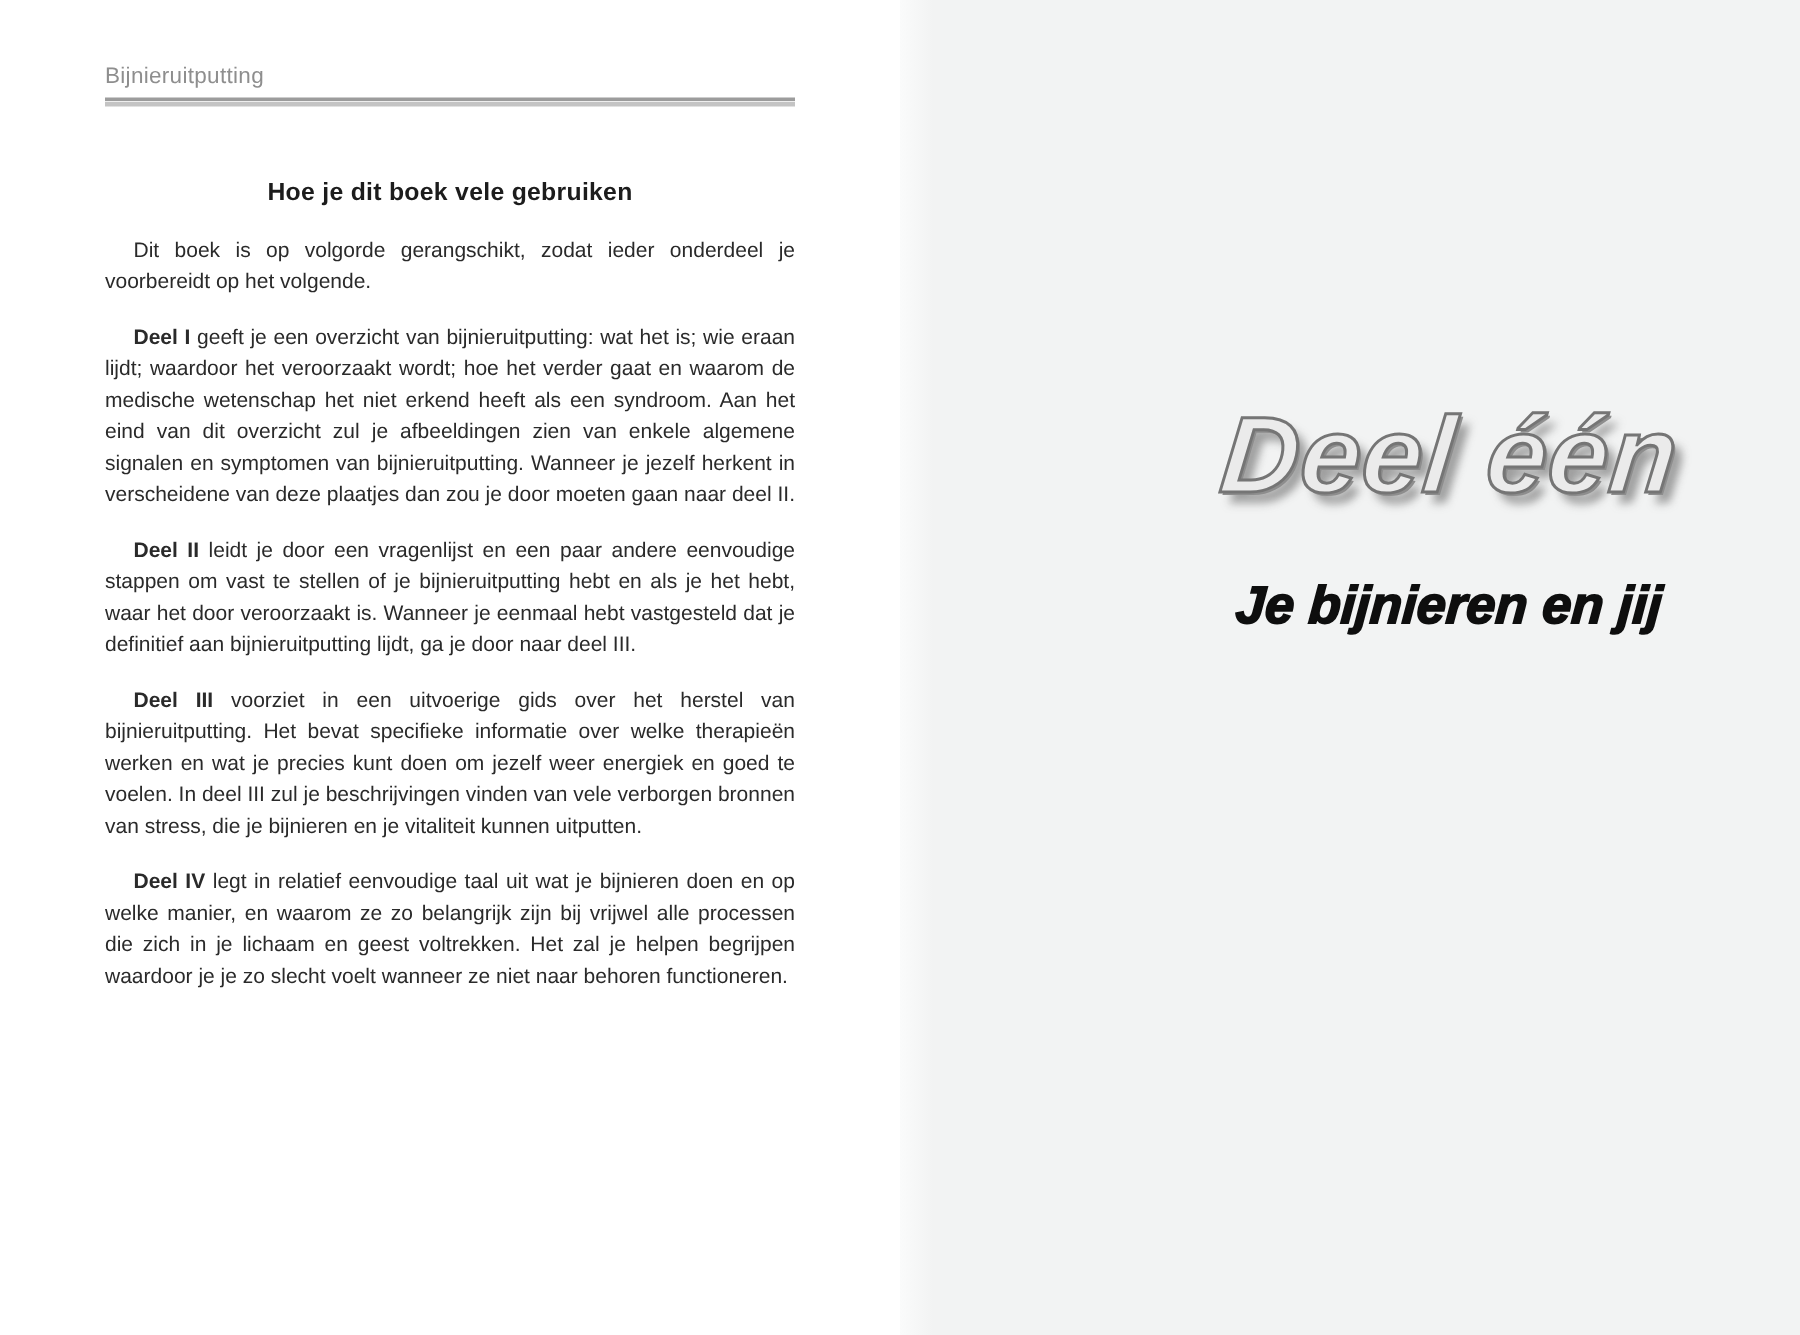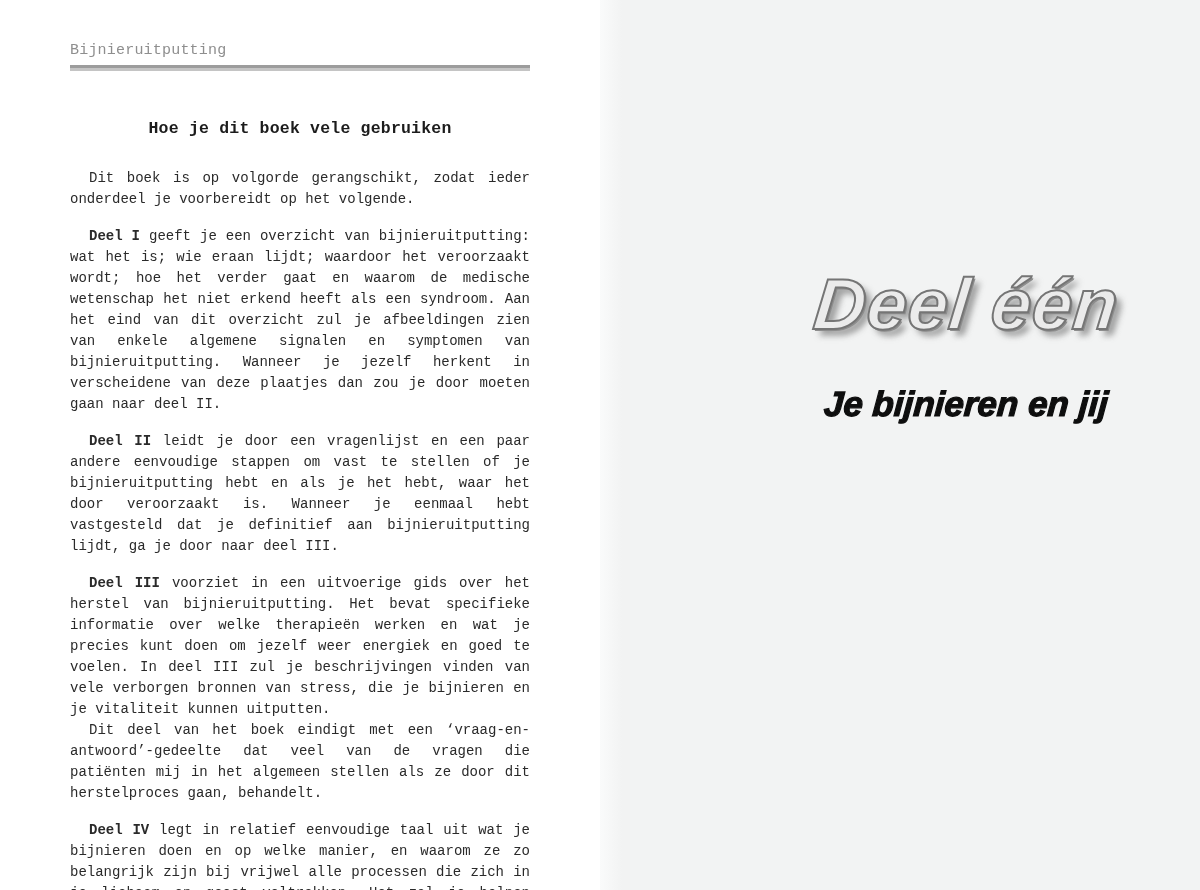--- a/index.html
+++ b/index.html
@@ -15,21 +15,20 @@
     font-family: "Liberation Sans", sans-serif;
   }
   .spread { position: absolute; inset: 0; }
 
   
   .page-left {
     position: absolute;
     left: 0; top: 0;
     width: 600px; height: 857px;
     background: var(--left_page_bg, #ffffff);
-    font-family: Liberation Mono, monospace;
   }
   .content {
     position: absolute;
     left: 70px; top: 42px;
     width: 460px;
   }
   .running-header {
     font-size: 15px;
     line-height: 18px;
     color: var(--header_gray, #8e8e8e);
@@ -52,21 +51,21 @@
     letter-spacing: 0.2px;
   }
   .para {
     font-size: 14px;
     line-height: 21px;
     color: var(--body_text, #2a2a2a);
     text-align: justify;
     text-indent: 19px;
     margin: 16px 0 0 0;
   }
-  .para.first { margin-top: 30px; }
+  .para.first { margin-top: 18px; }
   .para.tight { margin-top: 0; }
   .para .lead { font-weight: bold; }
 
   
   .page-right {
     position: absolute;
     left: 600px; top: 0;
     width: 600px; height: 890px;
     background: linear-gradient(to right, #fafbfb 0px, var(--right_page_bg, #f2f3f3) 22px);
   }
@@ -128,21 +127,20 @@
       <h1 class="section-heading">Hoe je dit boek vele gebruiken</h1>
 
       <p class="para first"><b class="lead"></b><span>Dit boek is op volgorde gerangschikt, zodat ieder onderdeel je voorbereidt op het volgende.</span></p>
 
       <p class="para"><b class="lead">Deel I</b><span> geeft je een overzicht van bijnieruitputting: wat het is; wie eraan lijdt; waardoor het veroorzaakt wordt; hoe het verder gaat en waarom de medische wetenschap het niet erkend heeft als een syndroom. Aan het eind van dit overzicht zul je afbeeldingen zien van enkele algemene signalen en symptomen van bijnieruitputting. Wanneer je jezelf herkent in verscheidene van deze plaatjes dan zou je door moeten gaan naar deel II.</span></p>
 
       <p class="para"><b class="lead">Deel II</b><span> leidt je door een vragenlijst en een paar andere eenvoudige stappen om vast te stellen of je bijnieruitputting hebt en als je het hebt, waar het door veroorzaakt is. Wanneer je eenmaal hebt vastgesteld dat je definitief aan bijnieruitputting lijdt, ga je door naar deel III.</span></p>
 
       <p class="para"><b class="lead">Deel III</b><span> voorziet in een uitvoerige gids over het herstel van bijnieruitputting. Het bevat specifieke informatie over welke therapieën werken en wat je precies kunt doen om jezelf weer energiek en goed te voelen. In deel III zul je beschrijvingen vinden van vele verborgen bronnen van stress, die je bijnieren en je vitaliteit kunnen uitputten.</span></p>
 
-      <p class="para tight"><b class="lead"></b><span>Dit deel van het boek eindigt met een ‘vraag-en-antwoord’-gedeelte dat veel van de vragen die patiënten mij in het algemeen stellen als ze door dit herstelproces gaan, behandelt.</span></p>
 
       <p class="para"><b class="lead">Deel IV</b><span> legt in relatief eenvoudige taal uit wat je bijnieren doen en op welke manier, en waarom ze zo belangrijk zijn bij vrijwel alle processen die zich in je lichaam en geest voltrekken. Het zal je helpen begrijpen waardoor je je zo slecht voelt wanneer ze niet naar behoren functioneren.</span></p>
 
     </div>
   </div>
 
   <div class="page page-right">
     <div class="part-block">
 
       <div class="part-title">

